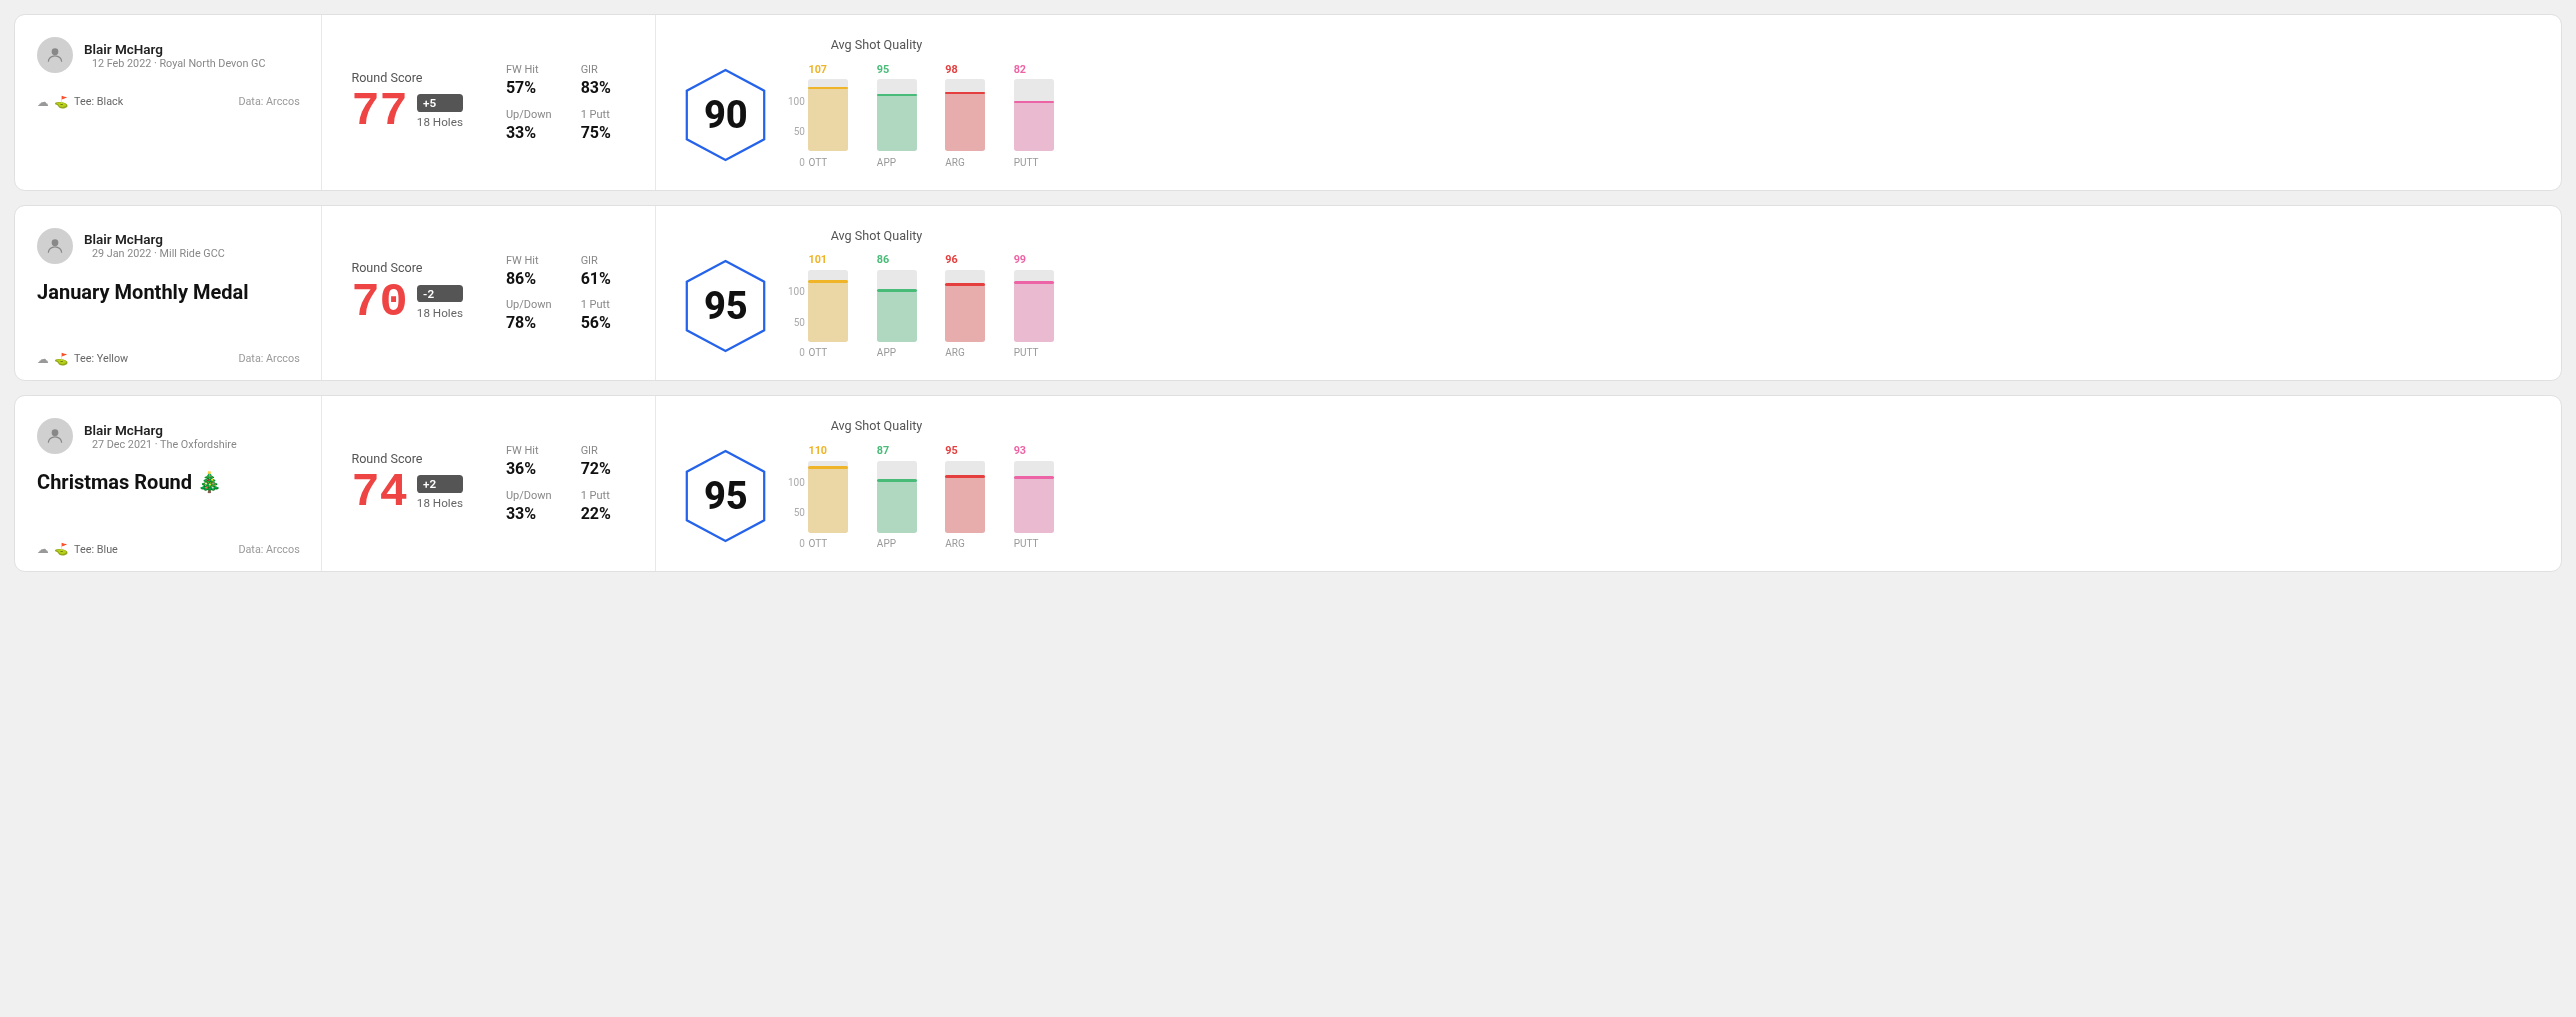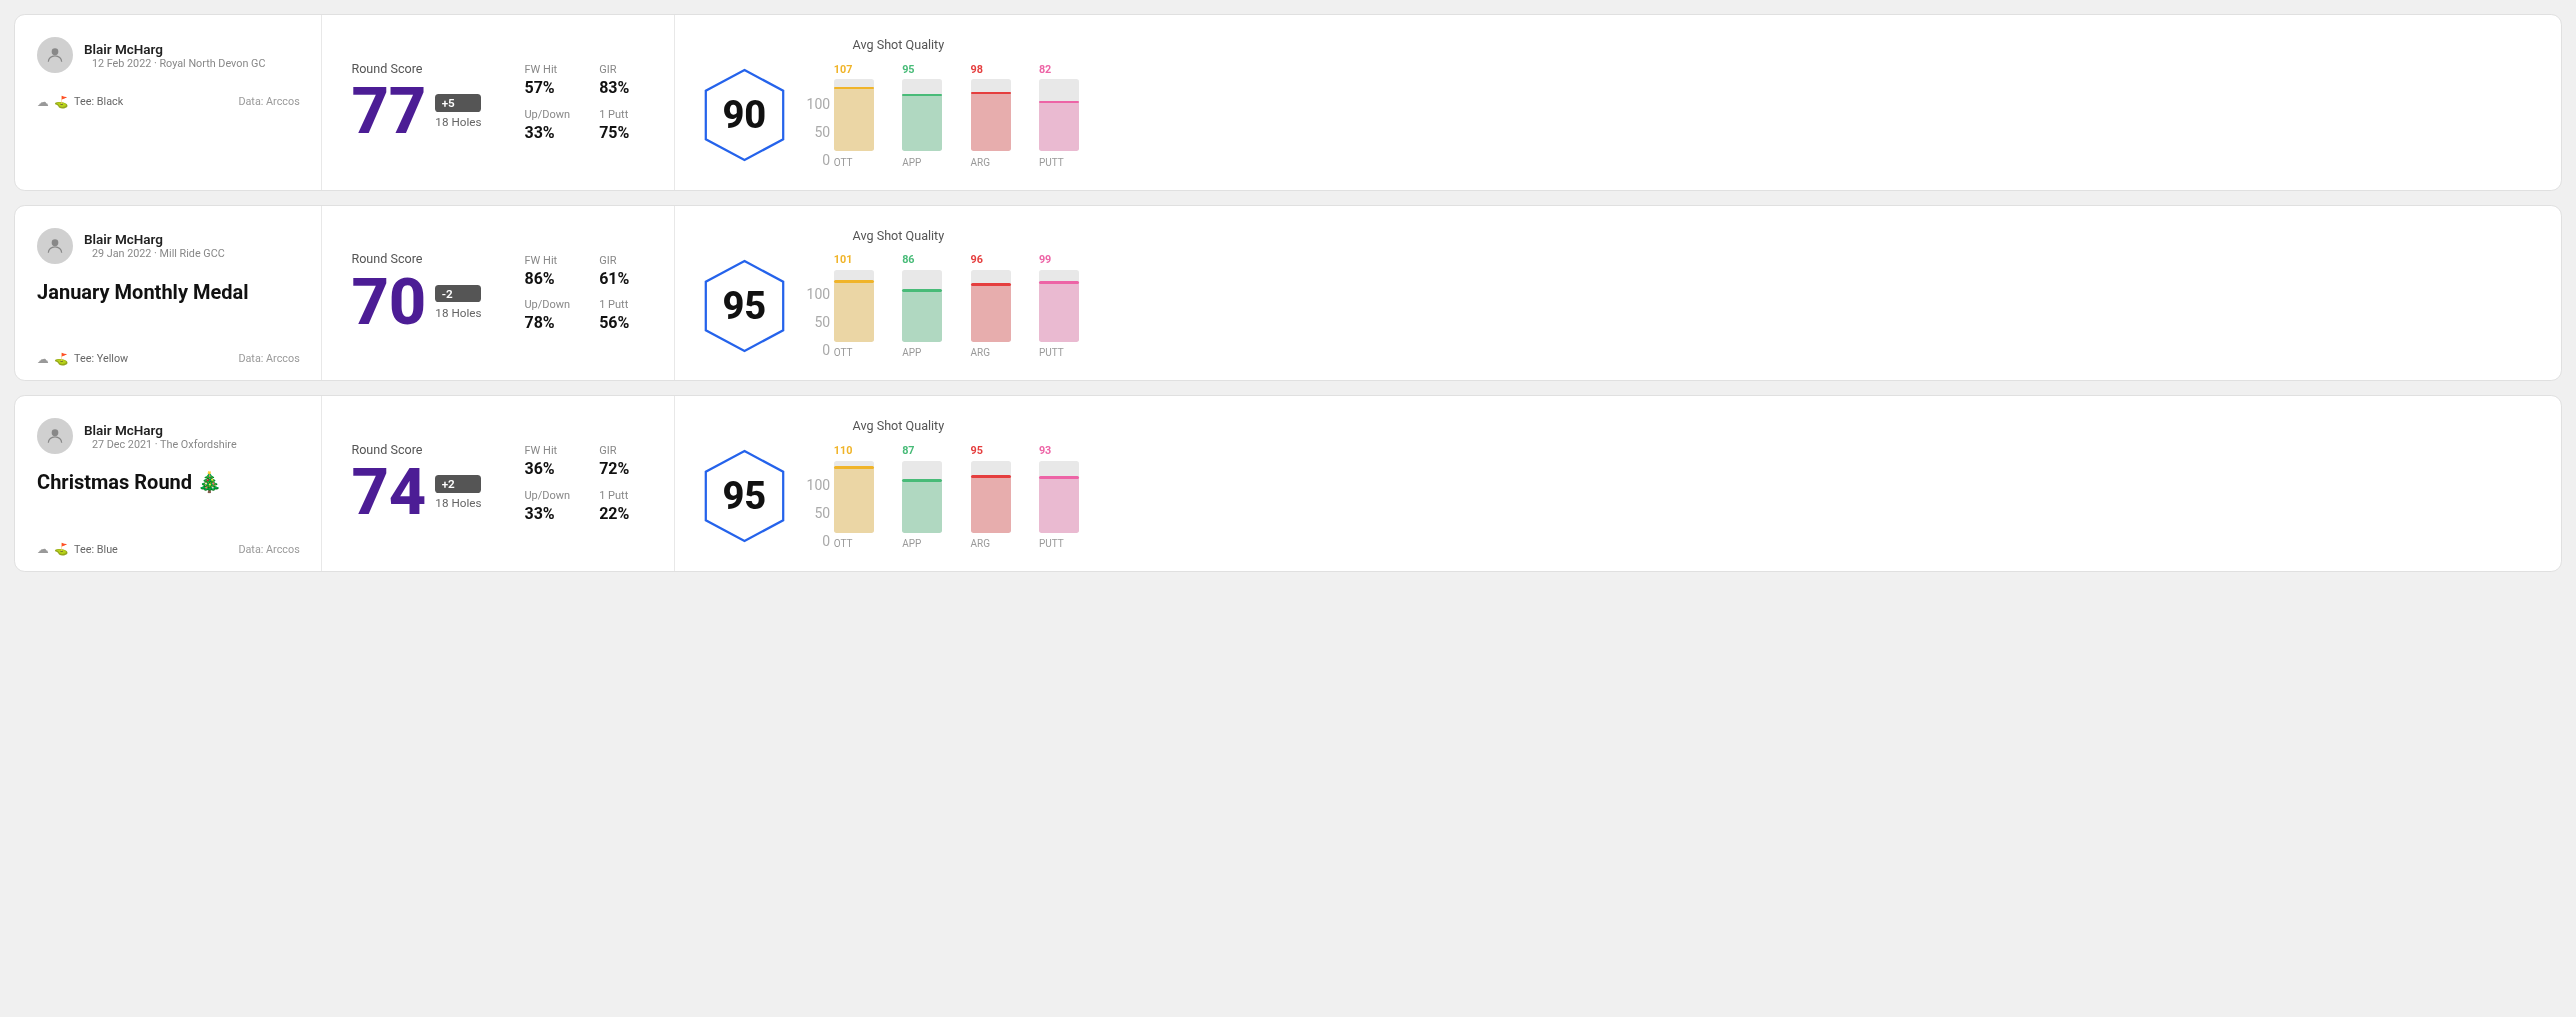--- a/index.html
+++ b/index.html
@@ -95,24 +95,25 @@
       font-size: 12.6px;
       color: #555;
       margin-bottom: 3.6px;
     }
     .score-main {
       display: flex;
       align-items: center;
       gap: 9px;
     }
     .score-number {
-      font-size: 65px;
+      font-size: 47px;
       font-weight: 800;
-      color: #4c1d95;
+      color: #ef4444;
       line-height: 1;
+      font-family: Liberation Mono, monospace;
     }
     .score-badge-col {
       display: flex;
       flex-direction: column;
       gap: 3.6px;
     }
     .score-badge {
       background: #555;
       color: #fff;
       border-radius: 3.6px;
@@ -219,21 +220,21 @@
       font-size: 10px;
       color: #999;
       margin-top: 5.4px;
     }
     .chart-y-axis {
       display: flex;
       flex-direction: column;
       justify-content: space-between;
       height: 72px;
       margin-right: 3.6px;
-      font-size: 14px;
+      font-size: 10px;
       color: #aaa;
       text-align: right;
       align-items: flex-end;
     }
     .chart-row {
       display: flex;
       align-items: flex-end;
     }
   </style>
 </head>

